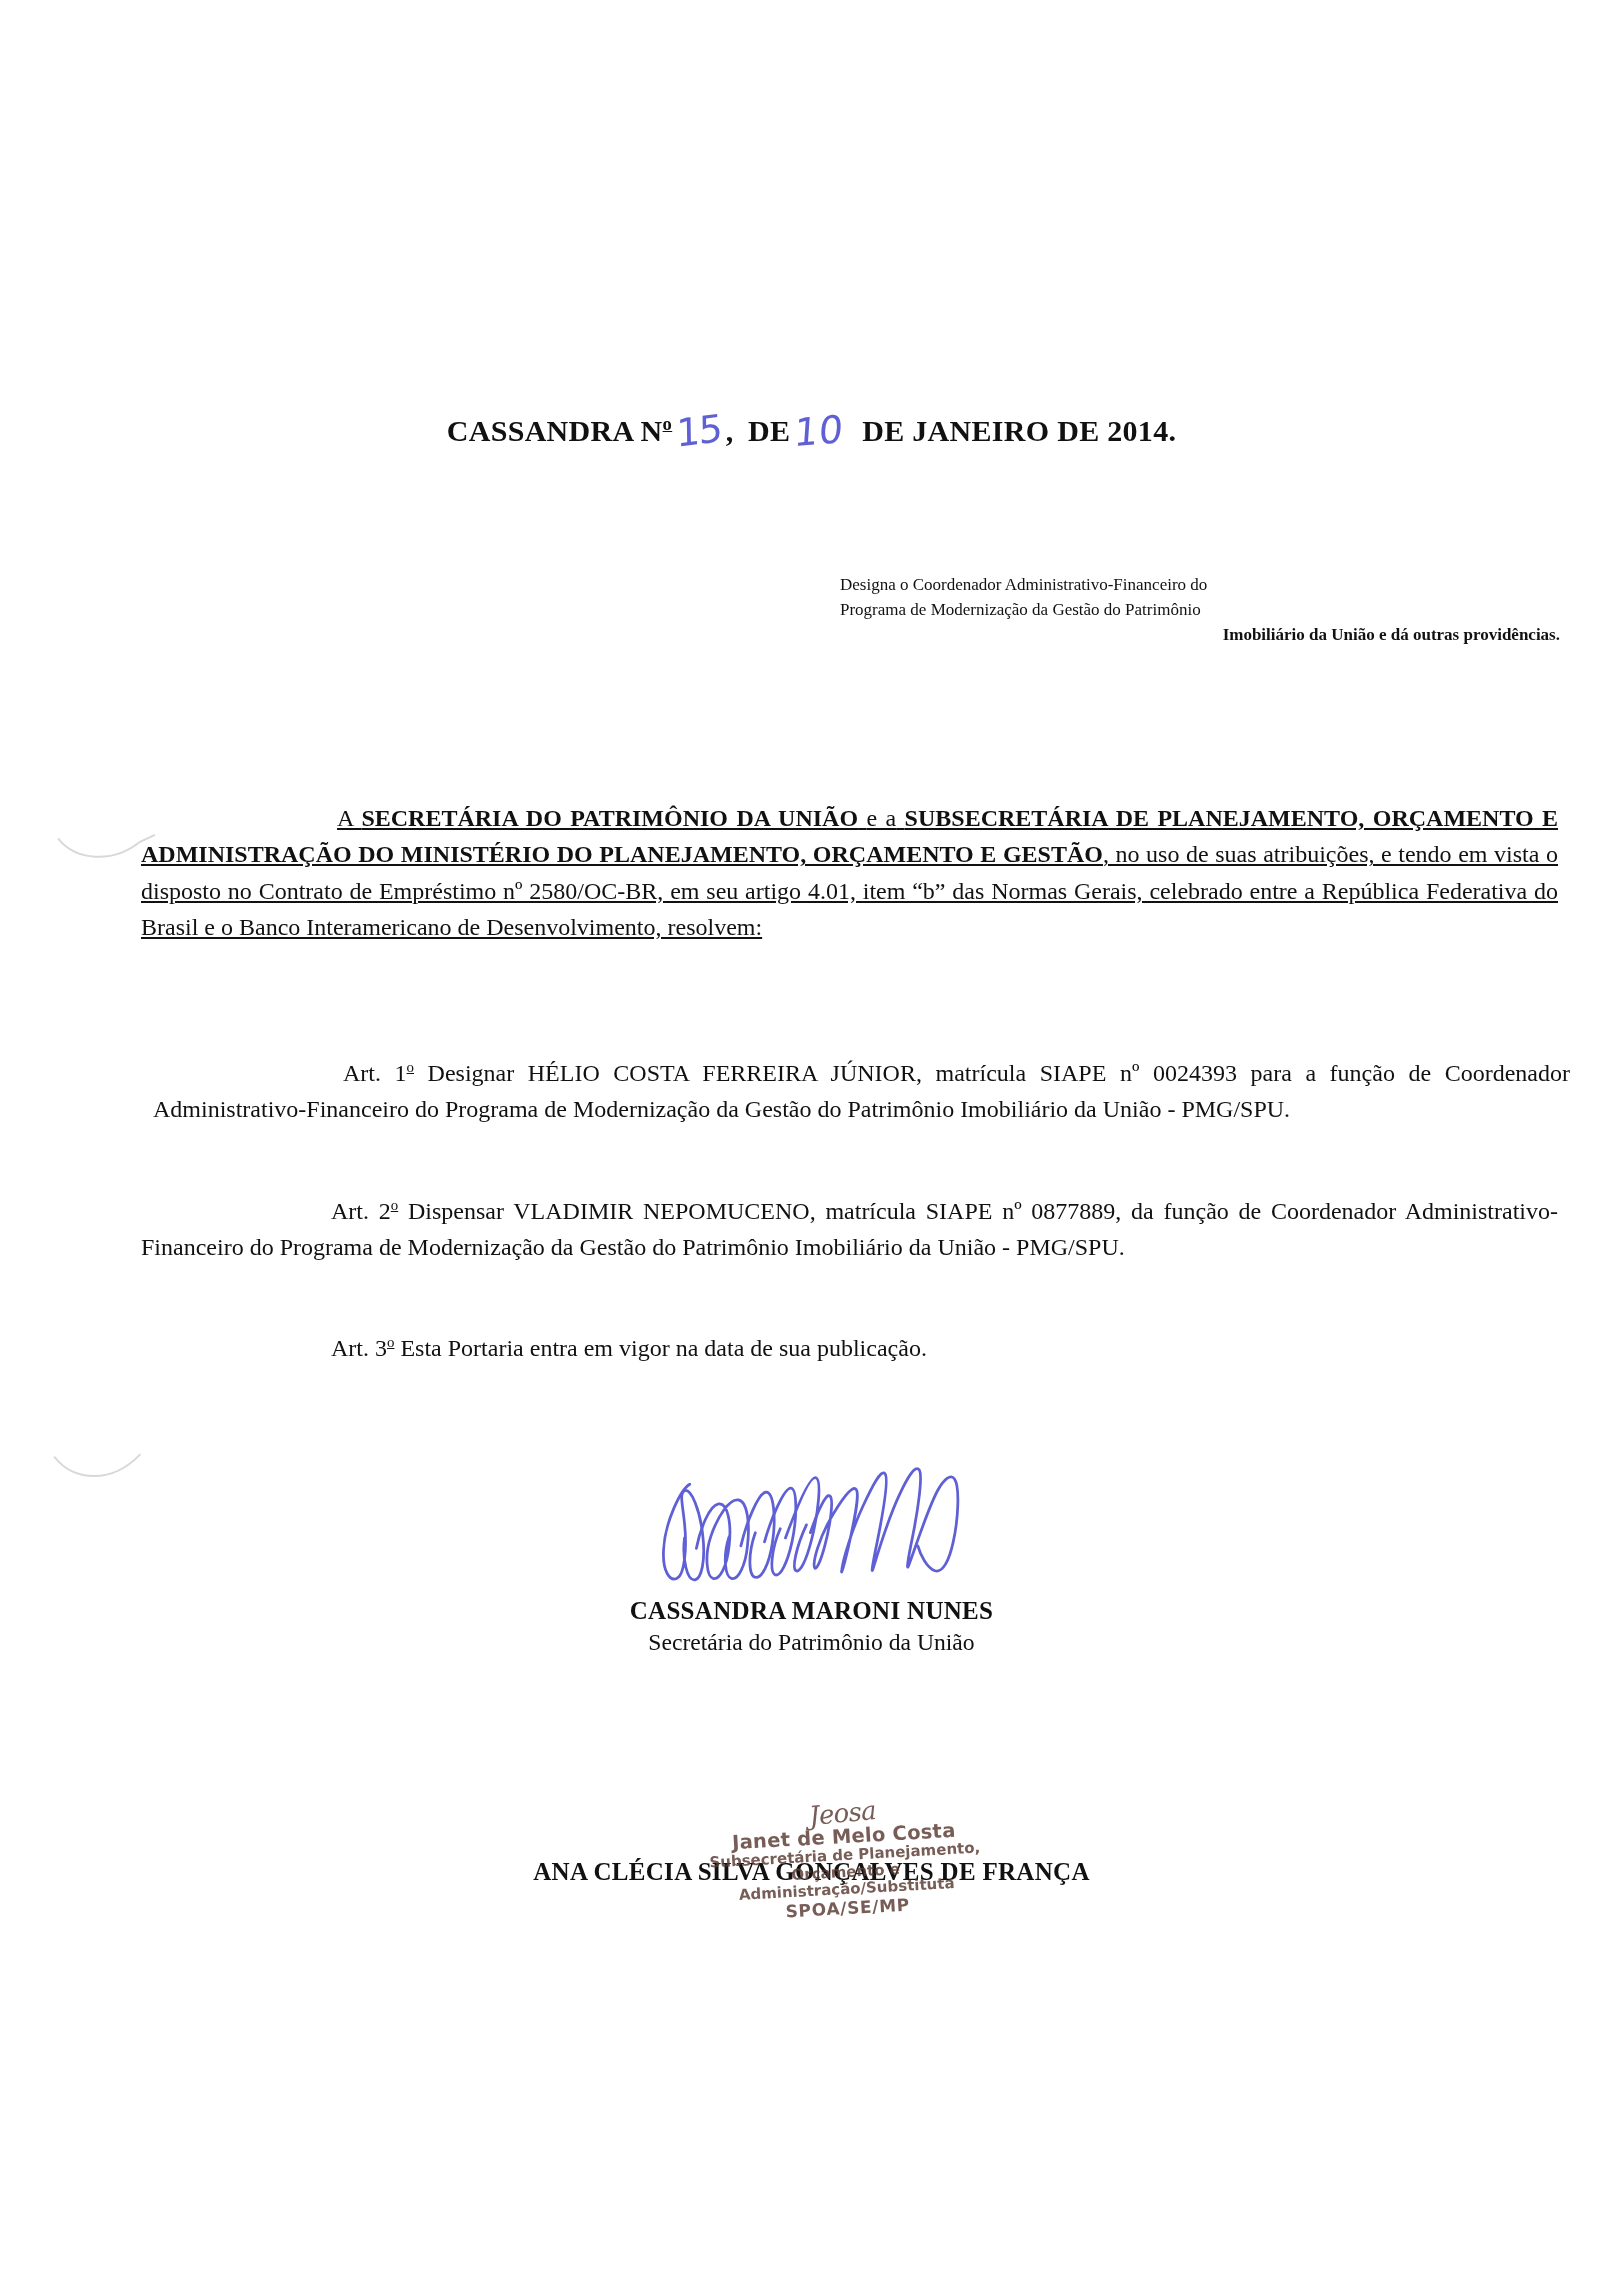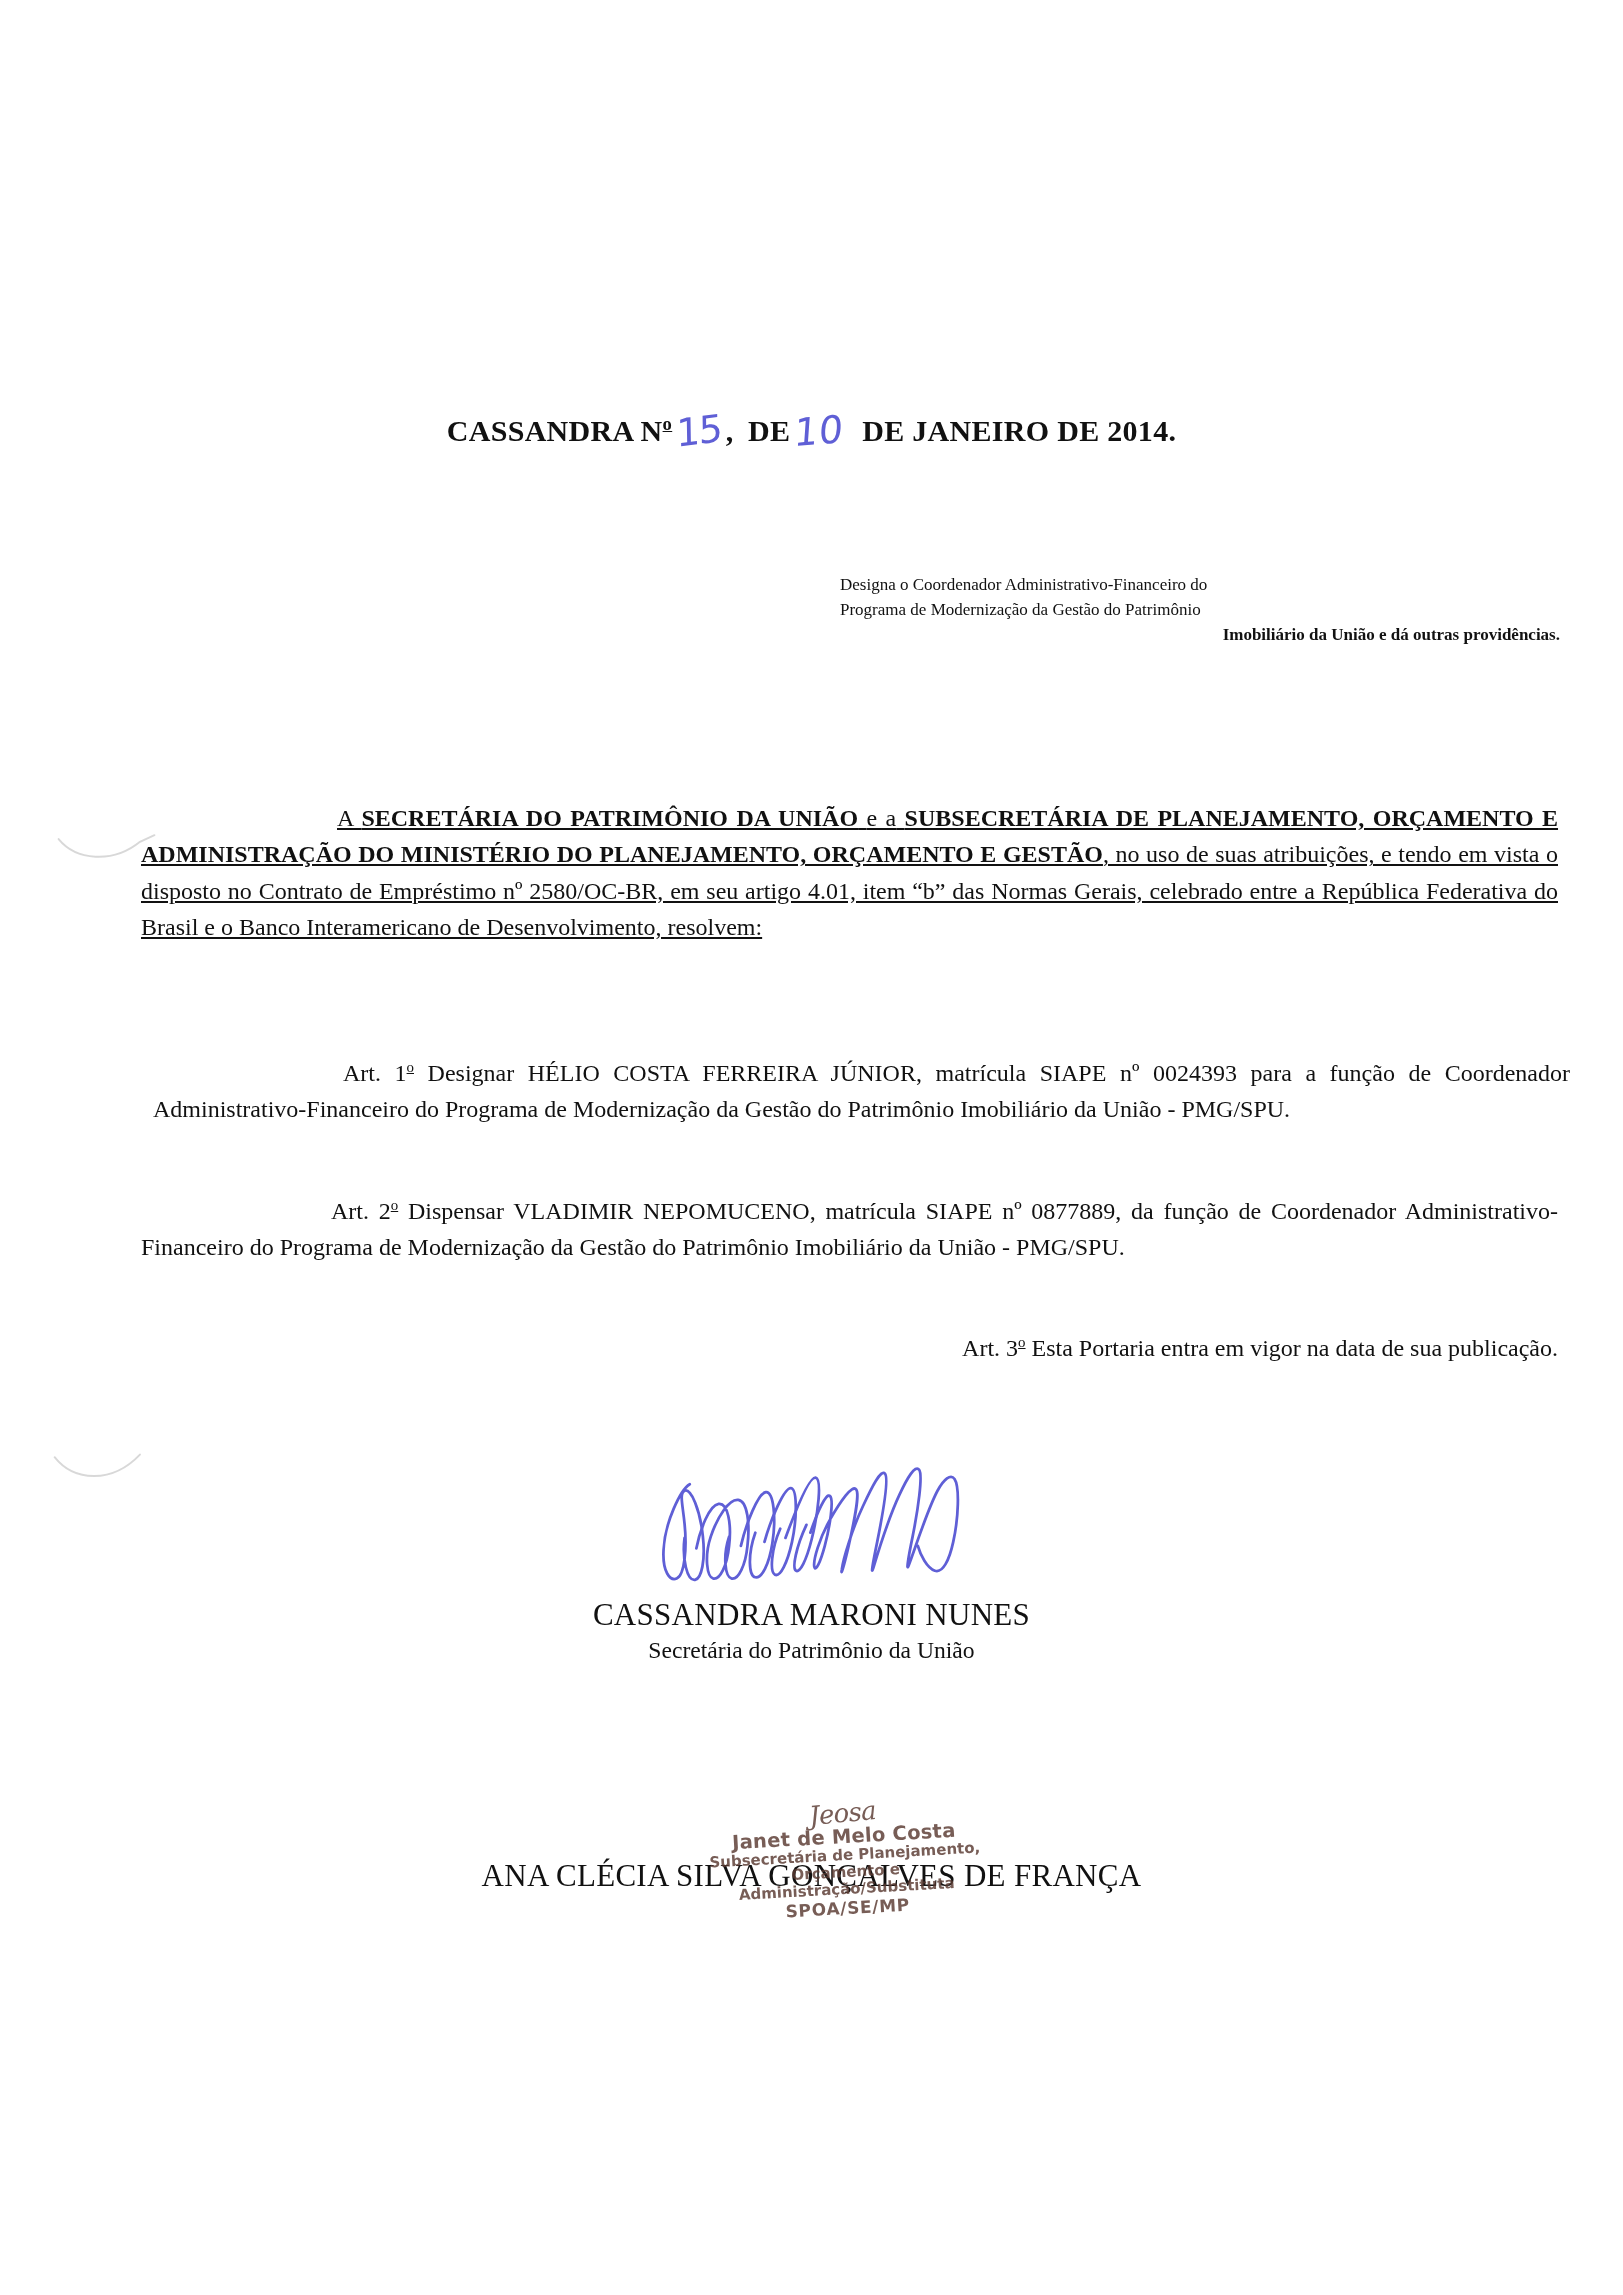--- a/index.html
+++ b/index.html
@@ -94,32 +94,32 @@
   .body-block p { margin:0; }
   .indent { text-indent:196px; }
   .indent-art { text-indent:190px; }
   .nobr { white-space:nowrap; }
   b { font-weight:bold; }
 
   #preamble { top:800px;text-decoration:underline; }
   #art1 { top:1055px;margin-left:12px; }
   #art2 { top:1193px; }
   #art3 { top:1330px; }
-  #art3 p { text-align:right; }
+  #art3 p { text-align:left; }
 
   
   .sig-block {
     position:absolute;
     left:0;
     width:100%;
     text-align:center;
   }
   .sig-name {
-    font-size:31px;
-    font-weight:normal;
+    font-size:25px;
+    font-weight:bold;
     letter-spacing:0.3px;
     white-space:nowrap;
   }
   .sig-role {
     font-size:23.6px;
     margin-top:3.9px;
     white-space:nowrap;
   }
 
   #sig1 { top:1597px; }

